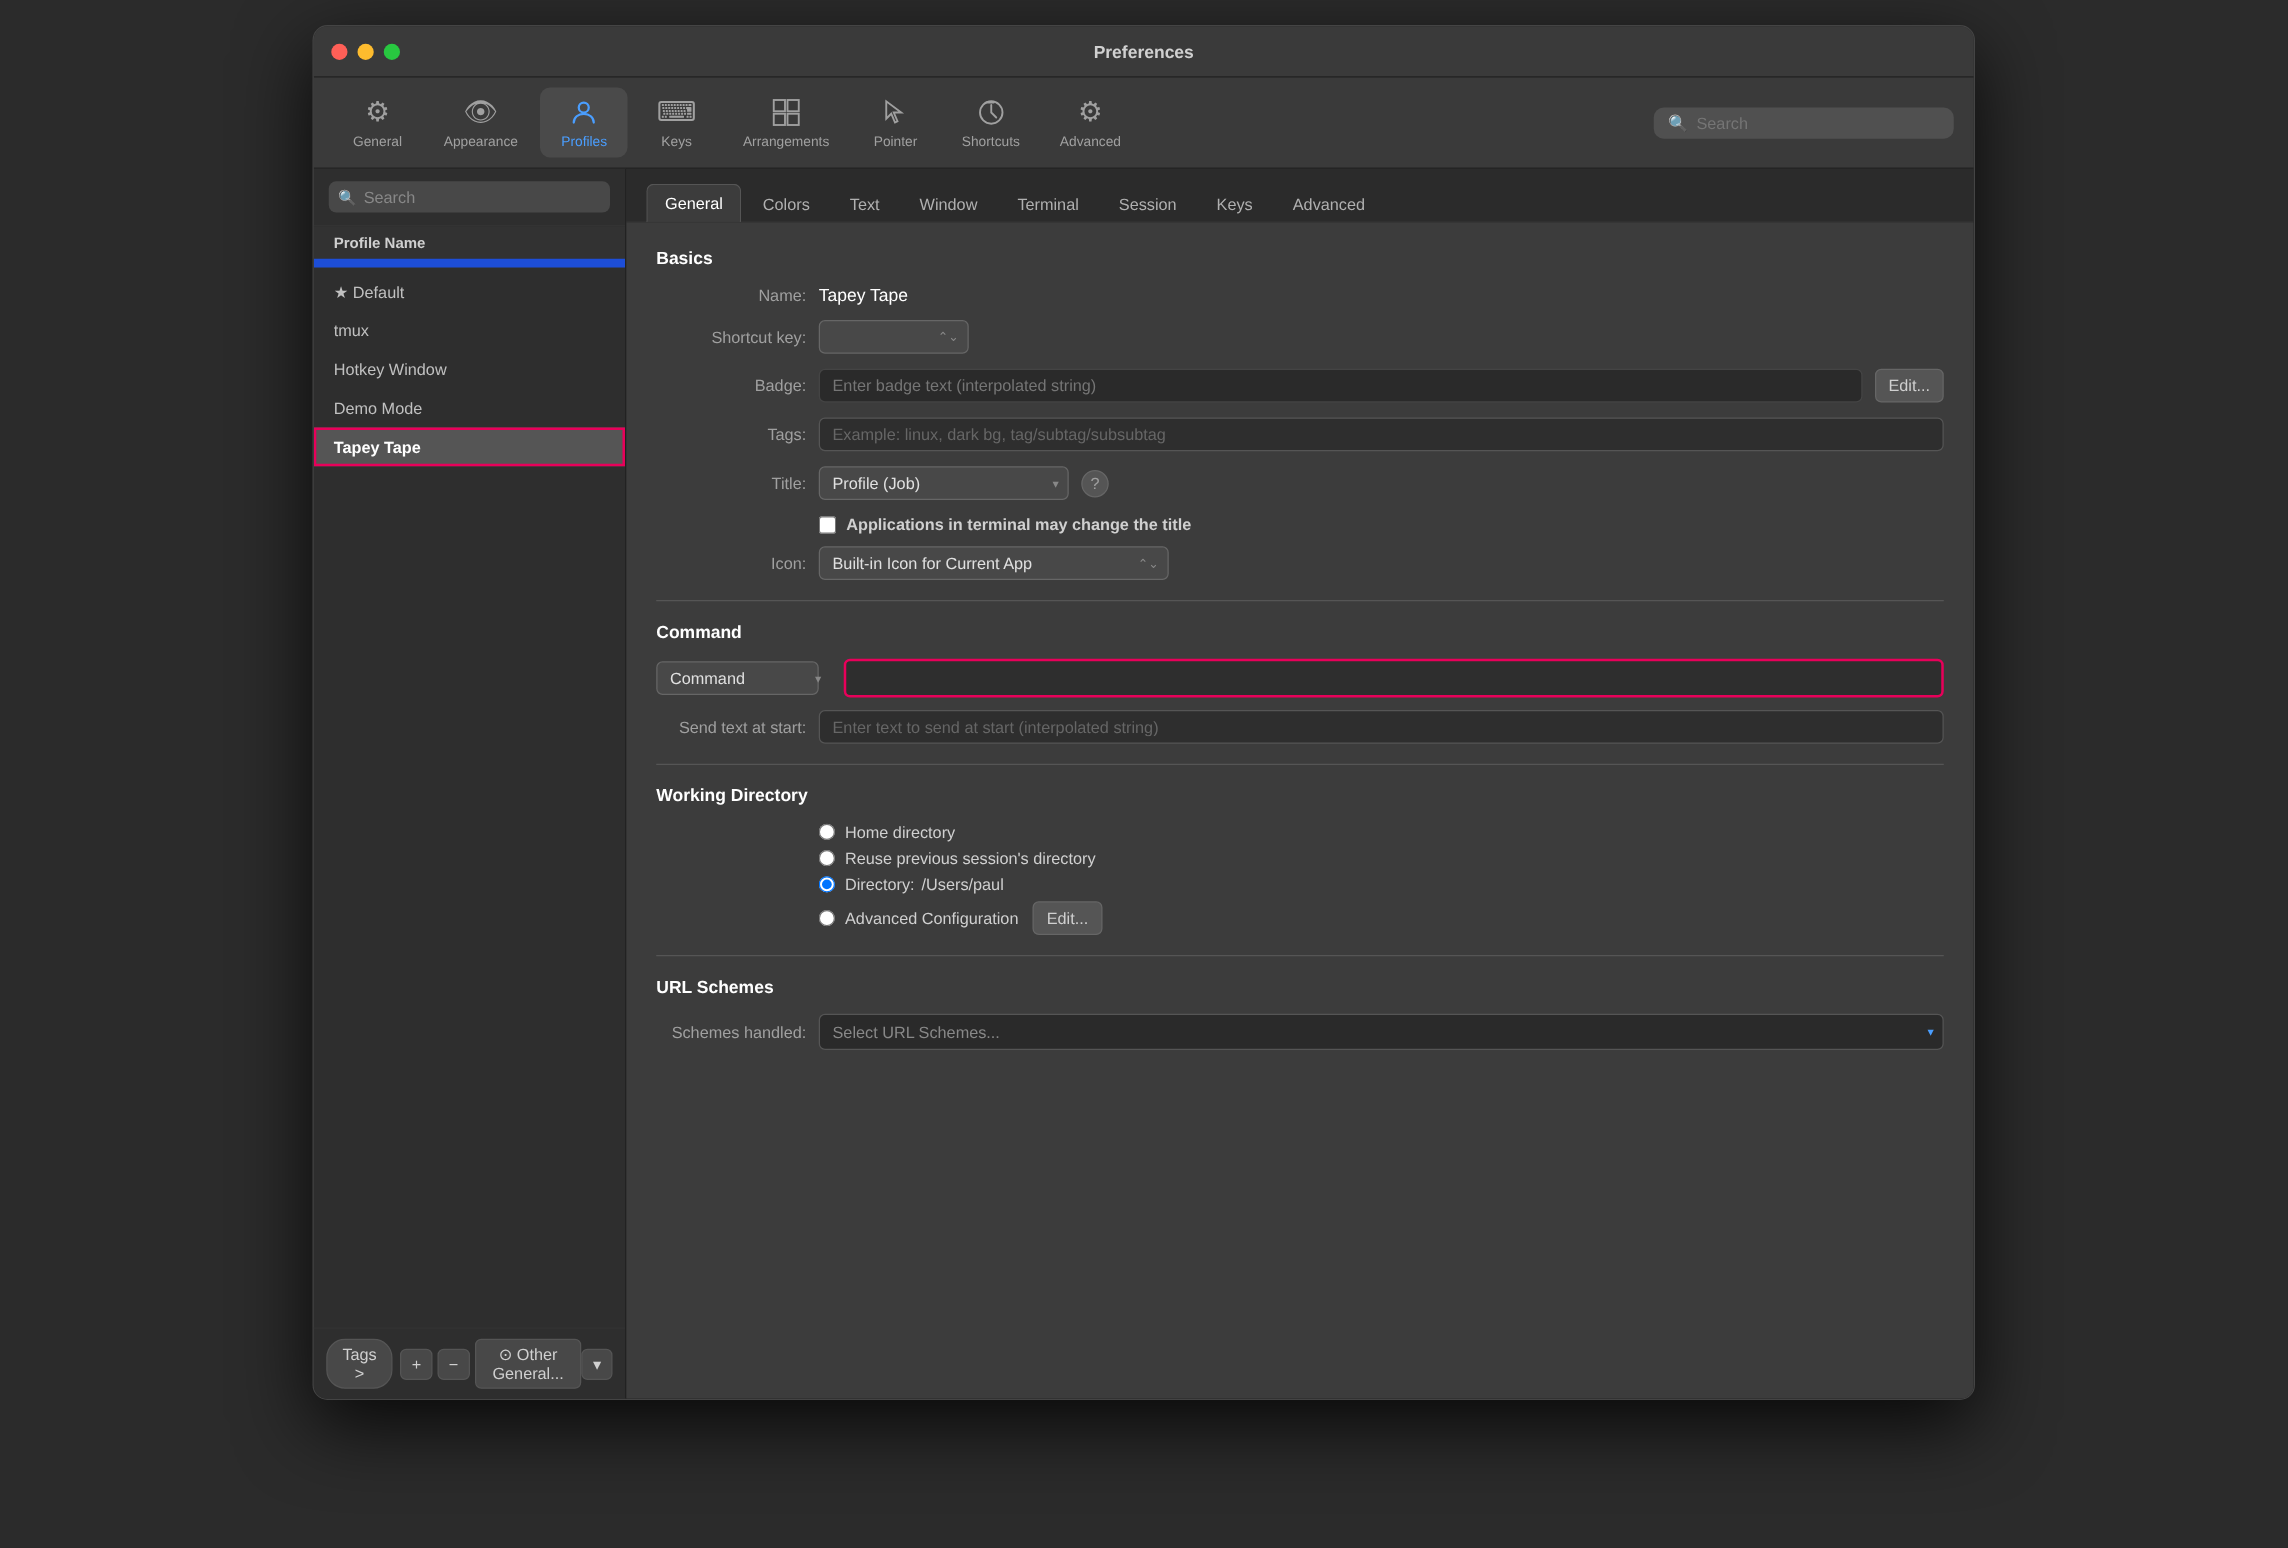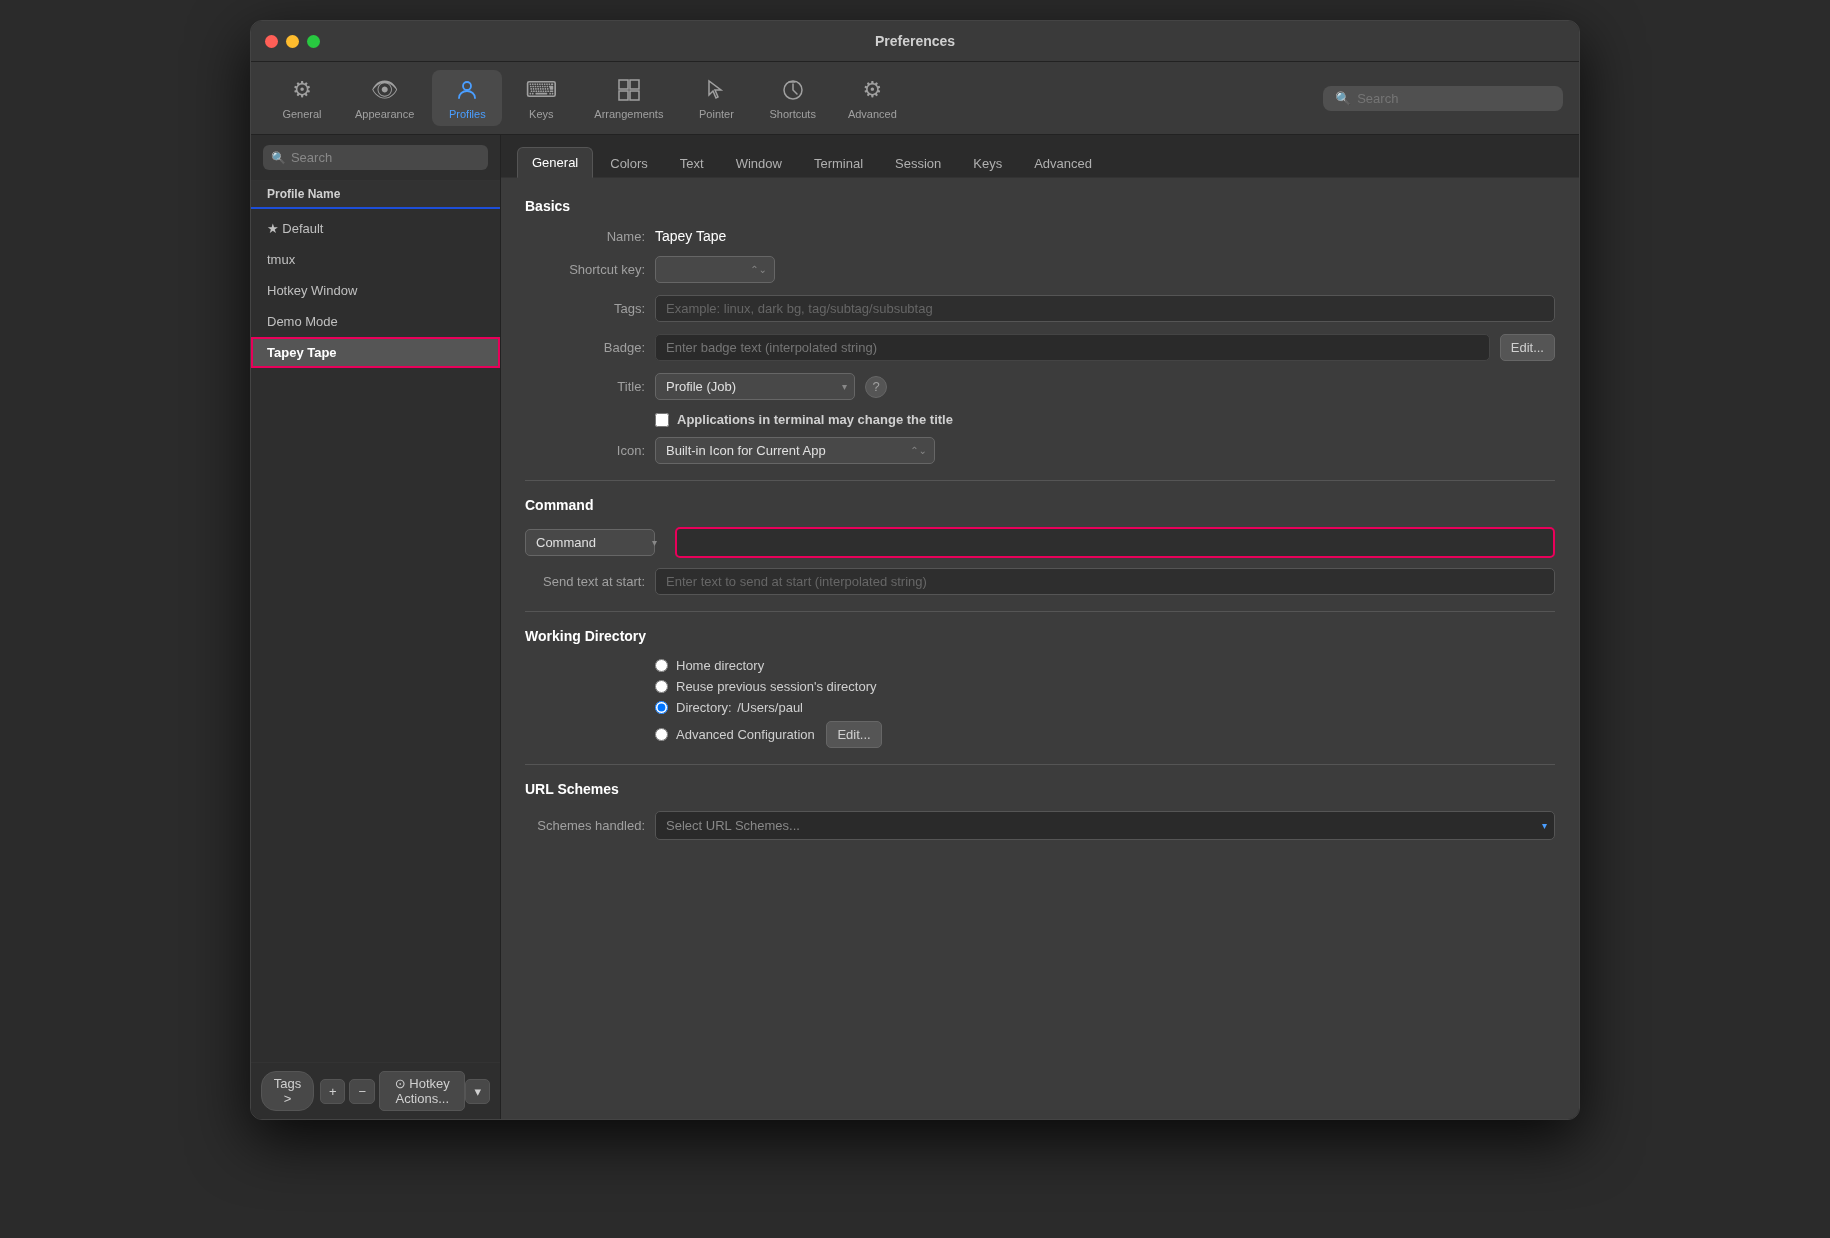--- a/index.html
+++ b/index.html
@@ -154,21 +154,21 @@
       color: #d0d0d0;
       font-size: 13px;
       flex: 1;
     }
     .sidebar-search-inner input::placeholder { color: #888; }
     .profile-list-header {
       padding: 6px 16px;
       font-size: 12px;
       font-weight: 700;
       color: #d0d0d0;
-      border-bottom: 2px solid #1d4ed8;
+      border-bottom: 7px solid #1d4ed8;
       background: #323232;
     }
     .profile-list {
       flex: 1;
       overflow-y: auto;
       padding: 4px 0;
     }
     .profile-item {
       padding: 8px 16px;
       font-size: 13px;
@@ -535,21 +535,21 @@
         <div class="profile-item">Demo Mode</div>
         <div class="profile-item selected-highlight">Tapey Tape</div>
       </div>
       <div class="sidebar-footer">
         <button class="tags-btn">Tags &gt;</button>
         <div class="footer-right">
           <button class="footer-btn">+</button>
           <button class="footer-btn">−</button>
           <div style="display:flex;align-items:center;gap:0;">
             <button class="other-actions-btn">
-              <span>⊙ Hotkey Actions...</span>
+              <span>⊙ Other General...</span>
             </button>
             <button class="footer-btn">▾</button>
           </div>
         </div>
       </div>
     </div>
 
     <div class="detail-panel">
 
       <div class="sub-tabs">
@@ -576,30 +576,30 @@
           <span class="form-label">Shortcut key:</span>
           <div class="select-dropdown-wrapper">
             <select class="shortcut-dropdown">
               <option></option>
             </select>
             <span class="dropdown-arrow">⌃⌄</span>
           </div>
         </div>
 
         <div class="form-row">
-          <span class="form-label">Tags:</span>
-          <input type="text" class="text-input" style="color: rgb(102, 102, 102);" placeholder="Example: linux, dark bg, tag/subtag/subsubtag">
-        </div>
-
-        <div class="form-row">
           <span class="form-label">Badge:</span>
           <div class="badge-row">
             <input type="text" class="badge-input" placeholder="Enter badge text (interpolated string)" style="">
             <button class="edit-btn">Edit...</button>
           </div>
+        </div>
+
+        <div class="form-row">
+          <span class="form-label">Tags:</span>
+          <input type="text" class="text-input" style="color: rgb(102, 102, 102);" placeholder="Example: linux, dark bg, tag/subtag/subsubtag">
         </div>
 
         <div class="form-row">
           <span class="form-label">Title:</span>
           <div class="select-dropdown-wrapper">
             <select class="title-dropdown">
               <option>Profile (Job)</option>
             </select>
             <span class="dropdown-arrow">▾</span>
           </div>

